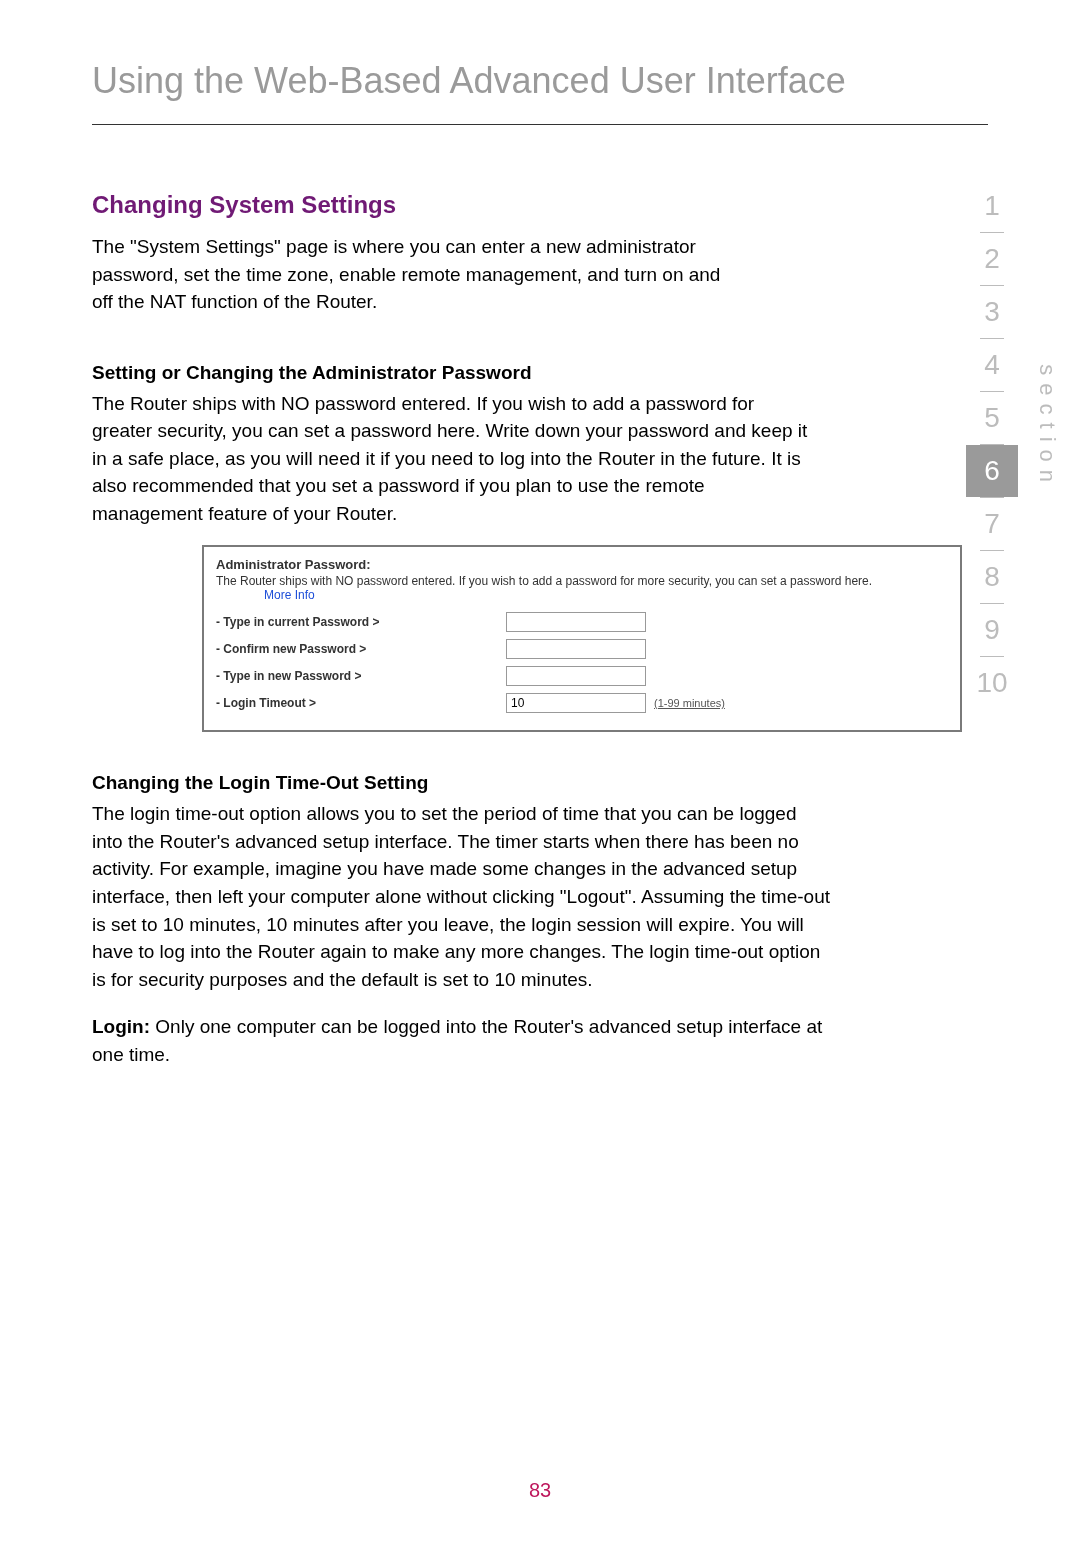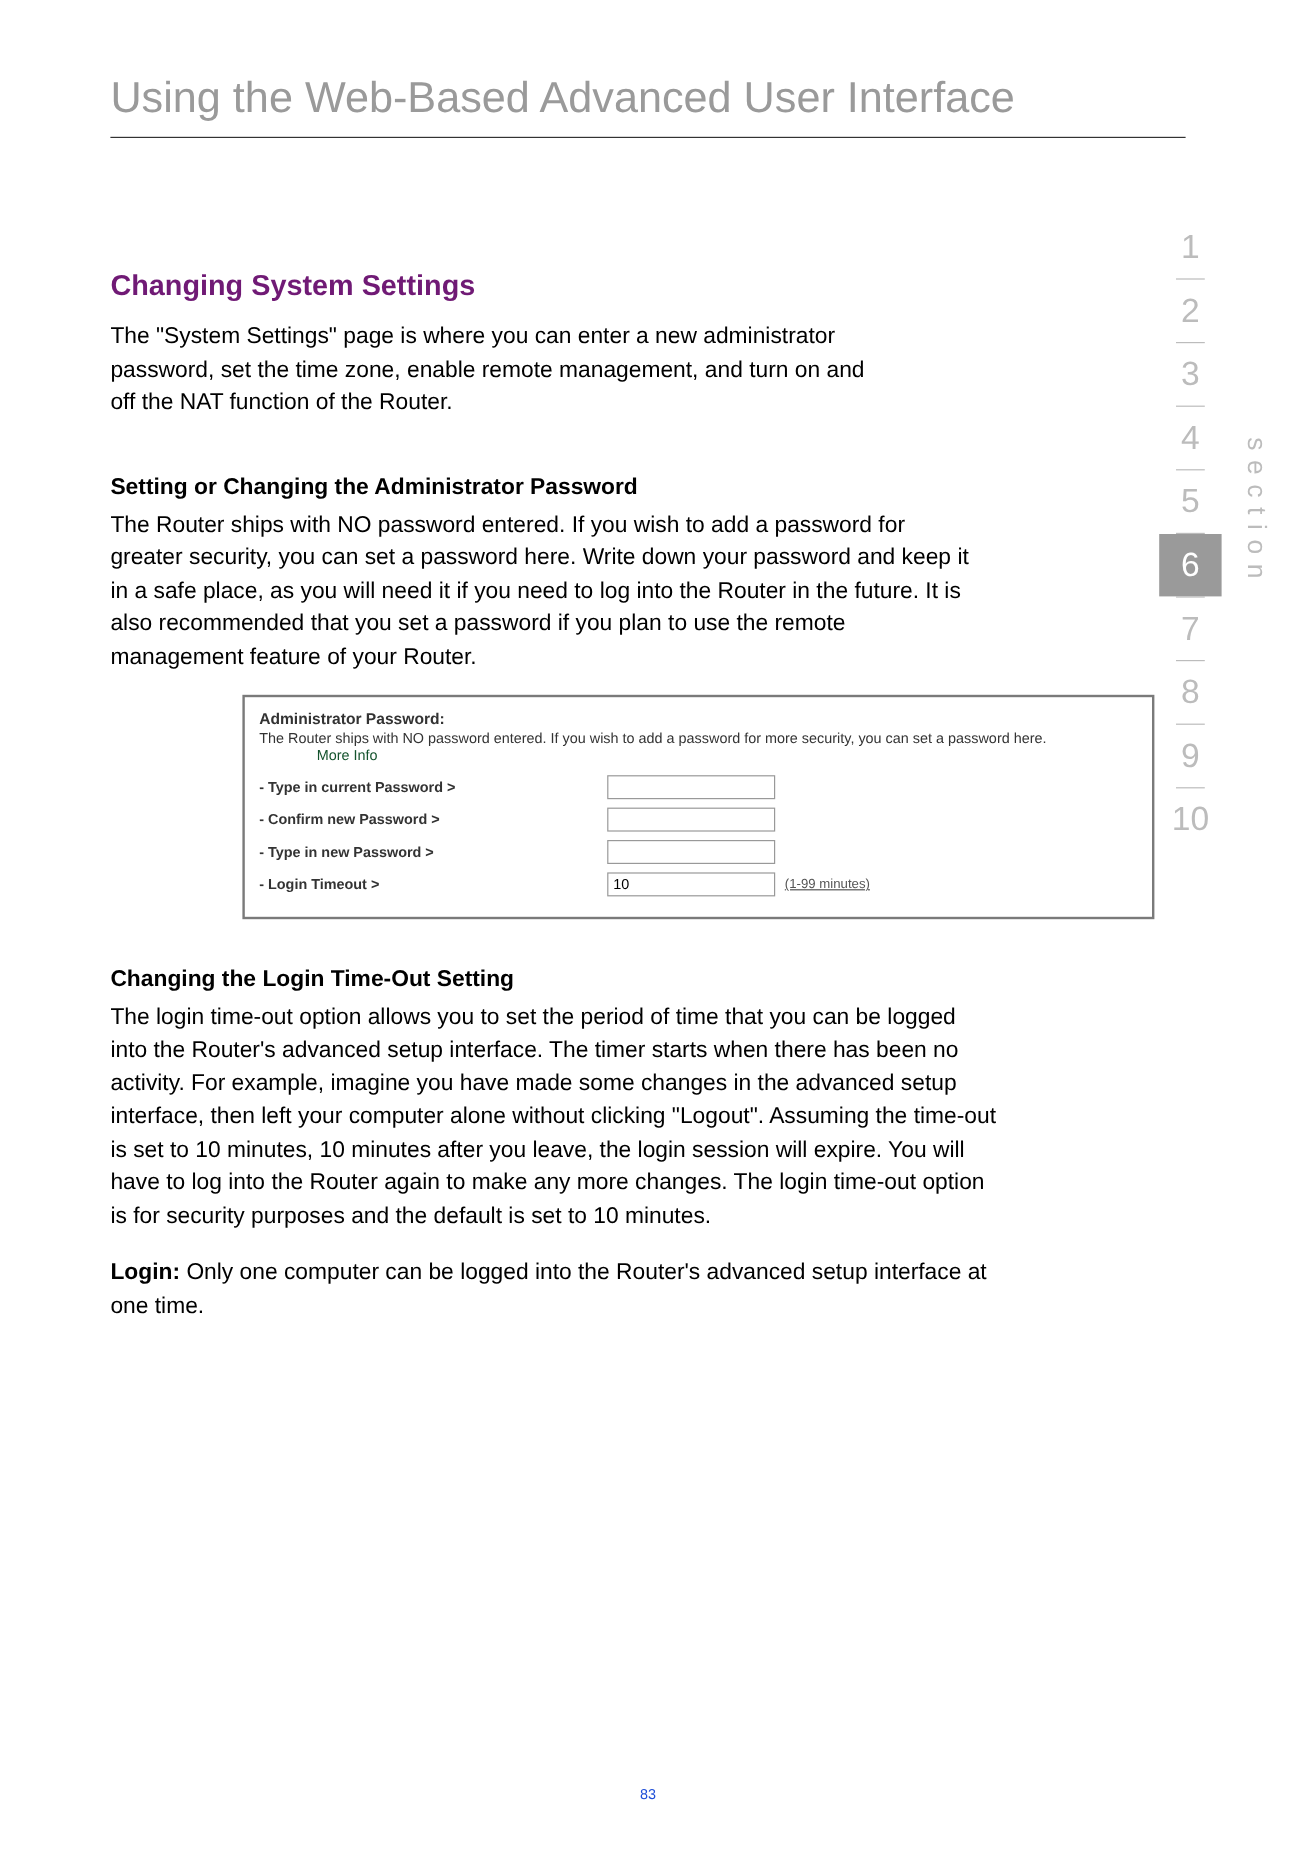--- a/index.html
+++ b/index.html
@@ -1,39 +1,39 @@
 <!DOCTYPE html>
 <html><head>
 <meta charset="utf-8">
 <style>
 * { box-sizing: border-box; margin: 0; padding: 0; }
 body { width: 1080px; height: 1542px; background: #fff; font-family: Arial, Helvetica, sans-serif; position: relative; color: #000; }
 .page { padding: 60px 92px 60px 92px; }
-.title { font-size: 36px; color: #9a9a9a; font-weight: 300; border-bottom: 1px solid #333; padding-bottom: 12px; margin-bottom: 110px; }
+.title { font-size: 36px; color: #9a9a9a; font-weight: 300; border-bottom: 1px solid #333; padding-bottom: 22px; margin-bottom: 66px; }
 .h2 { font-size: 24px; color: #701a75; font-weight: bold; margin-bottom: 14px; }
 .intro { font-size: 19px; line-height: 1.45; max-width: 640px; margin-bottom: 46px; }
 .h3 { font-size: 19px; font-weight: bold; margin-bottom: 6px; }
 .para { font-size: 19px; line-height: 1.45; max-width: 720px; margin-bottom: 14px; }
 .para2 { font-size: 19px; line-height: 1.45; max-width: 740px; margin-bottom: 20px; }
 .note { font-size: 19px; line-height: 1.45; max-width: 740px; }
 .note .bold { font-weight: bold; }
 .screenshot { width: 760px; margin: 18px 0 40px 110px; border: 2px solid #7a7a7a; padding: 10px 12px; font-family: Verdana, Tahoma, sans-serif; font-size: 13px; color: #333; }
 .screenshot .box-title { font-weight: bold; color: #333; margin-bottom: 2px; font-size: 13px; }
 .screenshot .box-desc { font-size: 12px; margin-bottom: 10px; }
-.screenshot .more-info { color: #14532d; margin-left: 48px; }
+.screenshot .more-info { color: #1d4ed8; margin-left: 48px; }
 .screenshot .row { display: flex; align-items: center; margin: 7px 0; }
 .screenshot .row .lbl { width: 290px; font-weight: bold; font-size: 12px; color: #333; }
 .screenshot .row input { width: 140px; height: 20px; border: 1px solid #999; font-size: 12px; padding: 0 4px; background: #fff; }
 .screenshot .row .inline-txt { font-size: 11px; color: #555; margin-left: 8px; text-decoration: underline; }
 .section-nav { position: absolute; right: 62px; top: 180px; width: 52px; text-align: center; }
 .section-nav .num { font-size: 28px; color: #bcbcbc; font-weight: 300; padding: 10px 0; }
 .section-nav .num.active { background: #9a9a9a; color: #fff; }
 .section-nav .sep { width: 24px; height: 1px; background: #bcbcbc; margin: 0 auto; }
 .section-label { position: absolute; right: 20px; top: 490px; font-size: 22px; color: #bcbcbc; letter-spacing: 8px; transform: rotate(90deg); transform-origin: right top; }
-.page-number { position: absolute; bottom: 40px; width: 1080px; text-align: center; font-size: 12px; color: #1d4ed8; }
+.page-number { position: absolute; bottom: 40px; width: 1080px; text-align: center; font-size: 20px; color: #be185d; }
 </style>
 </head>
 <body>
 
 <div class="page">
   <div class="title">Using the Web-Based Advanced User Interface</div>
 
   <div class="h2">Changing System Settings</div>
   <div class="intro">The "System Settings" page is where you can enter a new administrator password, set the time zone, enable remote management, and turn on and off the NAT function of the Router.</div>
 

